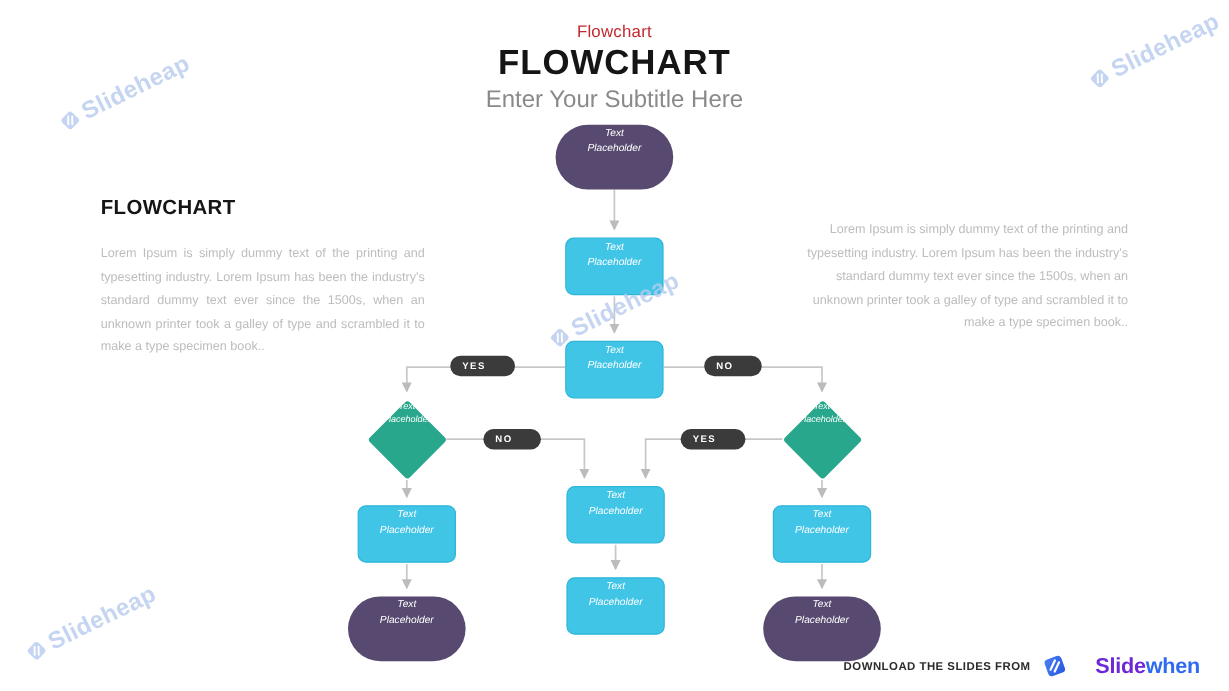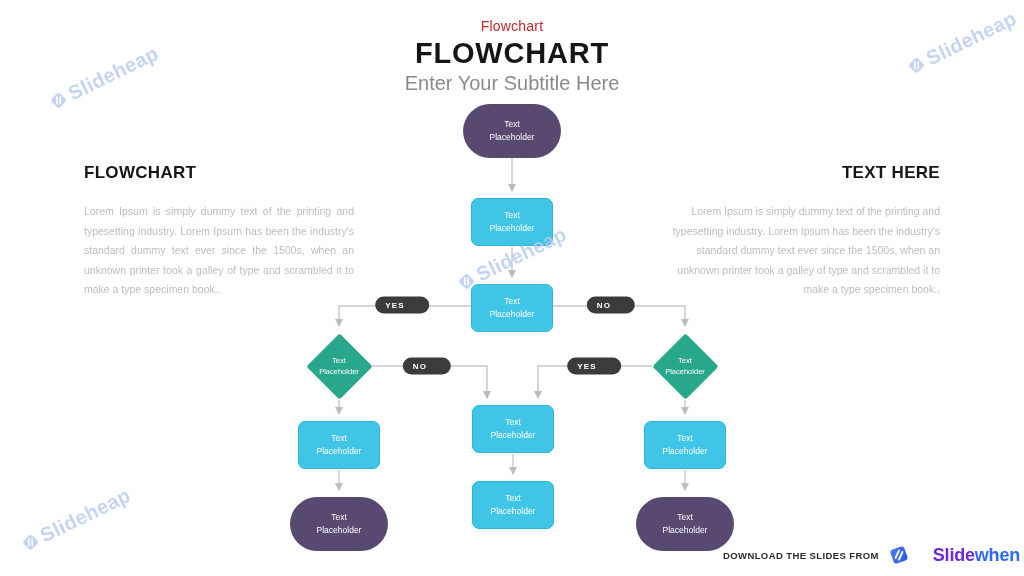--- a/index.html
+++ b/index.html
@@ -20,43 +20,43 @@
   .block-heading { font-size:17px; font-weight:700; color:#151515; letter-spacing:.3px; }
   .block-body { margin-top:19px; font-size:10.5px; line-height:19.5px; color:#bdbdbd; }
   .text-block.left .block-body { text-align:justify; }
   .text-block.right .block-body { text-align:right; }
 
   
   svg.connectors { position:absolute; left:0; top:0; z-index:1; }
   .conn { fill:none; stroke:#c7c7c7; stroke-width:1.4px; }
 
   
-  .node { position:absolute; z-index:2; display:flex; align-items:center; justify-content:center;
-          text-align:center; color:#ffffff; }
+  .node { position:absolute; z-index:2; display:flex; align-items:flex-start; justify-content:center;
+          text-align:center; color:#ffffff;font-style:italic; }
   .node .label { width:56px; font-size:8.5px; line-height:1.5; }
   .rect { width:82px; height:48px; background:#41c5e7; border:1px solid #2db6d8; border-radius:7px; }
   .ellipse { width:98px; height:54px; background:#57496f; border-radius:27px; }
   .diamond { width:66px; height:66px; background:transparent; }
   .diamond .shape { position:absolute; left:50%; top:50%; width:47px; height:47px; margin:-23.5px 0 0 -23.5px;
                     background:#28a78c; border-radius:3px; transform:rotate(45deg); }
   .diamond .label { position:relative; z-index:1; width:50px; font-size:7.5px; line-height:1.5; }
 
   
   .pill { position:absolute; z-index:3; transform:translate(-50%,-50%);
           background:#3b3b3b; color:#ffffff; font-size:8px; font-weight:700; letter-spacing:1.2px;
           padding:5px 24px 4px 10px; border-radius:10px; line-height:1; }
 
   
   .watermark { position:absolute; z-index:4; display:flex; align-items:center; gap:3px;
                font-size:20px; font-weight:700; color:#b7cbee; letter-spacing:.3px;
                transform:rotate(-26deg); transform-origin:left center; opacity:.8; pointer-events:none; }
   .watermark svg { display:block; }
 
   
-  .footer { position:absolute; right:4px; bottom:10px; z-index:6; display:flex; align-items:center; gap:9px; }
+  .footer { position:absolute; right:24px; bottom:10px; z-index:6; display:flex; align-items:center; gap:9px; }
   .download-label { font-size:9.5px; font-weight:700; letter-spacing:.4px; color:#2b2b2b; }
   .brand { display:flex; align-items:center; gap:2px; }
   .brand-text { font-size:18px; font-weight:700; letter-spacing:-.2px; }
   .brand-primary { color:#6d28d9;margin-left:21px; }
   .brand-secondary { color:#2e6bf2; }
 </style>
 </head>
 <body>
 
 <div class="slide">
@@ -103,21 +103,20 @@
     <div class="main-title">FLOWCHART</div>
     <div class="subtitle">Enter Your Subtitle Here</div>
   </div>
 
   <div class="text-block left">
     <div class="block-heading">FLOWCHART</div>
     <div class="block-body">Lorem Ipsum is simply dummy text of the printing and typesetting industry. Lorem Ipsum has been the industry's standard dummy text ever since the 1500s, when an unknown printer took a galley of type and scrambled it to make a type specimen book..</div>
   </div>
 
   <div class="text-block right">
-    <div class="block-heading">TEXT HERE</div>
     <div class="block-body">Lorem Ipsum is simply dummy text of the printing and typesetting industry. Lorem Ipsum has been the industry's standard dummy text ever since the 1500s, when an unknown printer took a galley of type and scrambled it to make a type specimen book..</div>
   </div>
 
   <svg class="connectors" width="1024" height="576">
     <defs>
       <marker id="arw" markerWidth="8" markerHeight="8" refX="5.2" refY="3" orient="auto">
         <path d="M0,0 L6,3 L0,6 Z" fill="#bcbcbc"></path>
       </marker>
     </defs>
     <path class="conn" d="M512,158 V191" marker-end="url(#arw)"></path>

